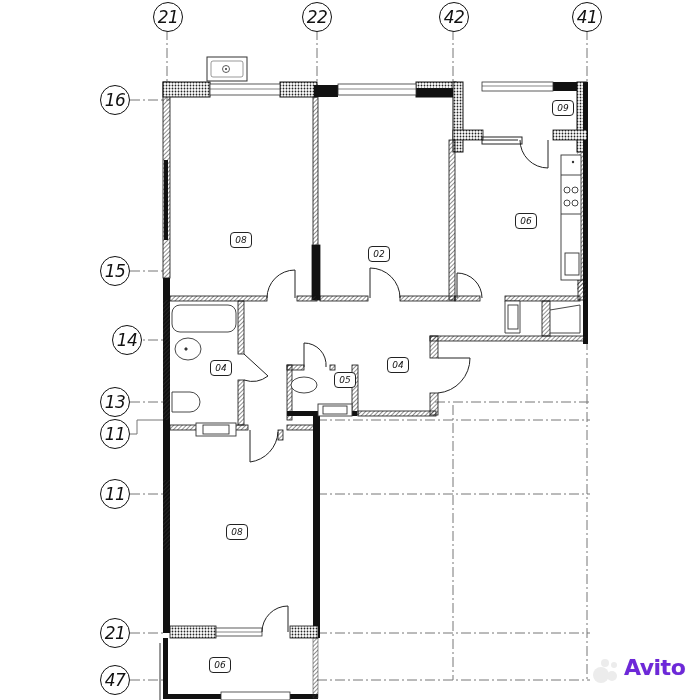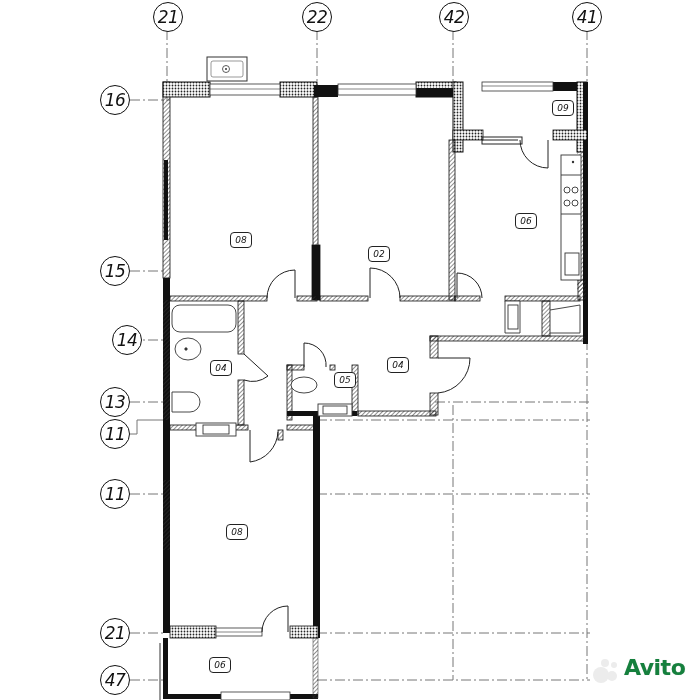--- a/index.html
+++ b/index.html
@@ -12,21 +12,21 @@
       font-size: 17px; font-style: italic; color: #111; letter-spacing: -0.5px;
     }
     .room-tag {
       position: absolute; min-width: 16px; height: 14px; padding: 0 2px;
       border: 1px solid #222; border-radius: 4px; background: #fff;
       font-size: 9px; font-style: italic; line-height: 14px; text-align: center; color: #111;
       transform: translate(-50%, -50%);
     }
     .watermark {
       position: absolute; left: 594px; top: 655px; font-size: 22px; font-weight: bold;
-      color: #15803d; font-family: "DejaVu Sans", sans-serif; letter-spacing: -0.5px;
+      color: #6d28d9; font-family: "DejaVu Sans", sans-serif; letter-spacing: -0.5px;
       text-shadow: 0 0 1px #d8d8d8;
     }
     .wm-dots { position: absolute; left: 592px; top: 658px; width: 30px; height: 26px; }
   </style>
 </head>
 <body>
 
 <div id="plan">
   <svg width="700" height="700" viewBox="0 0 700 700" xmlns="http://www.w3.org/2000/svg">
     <defs>

